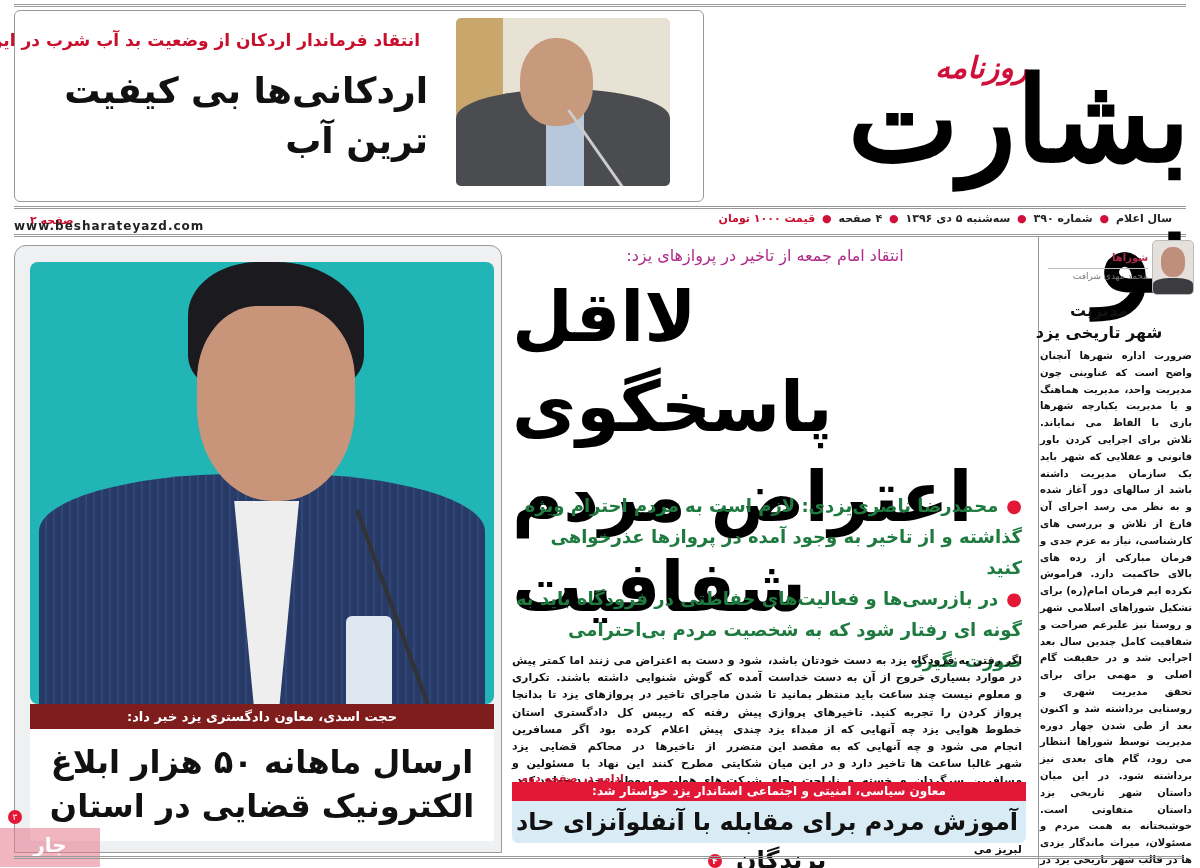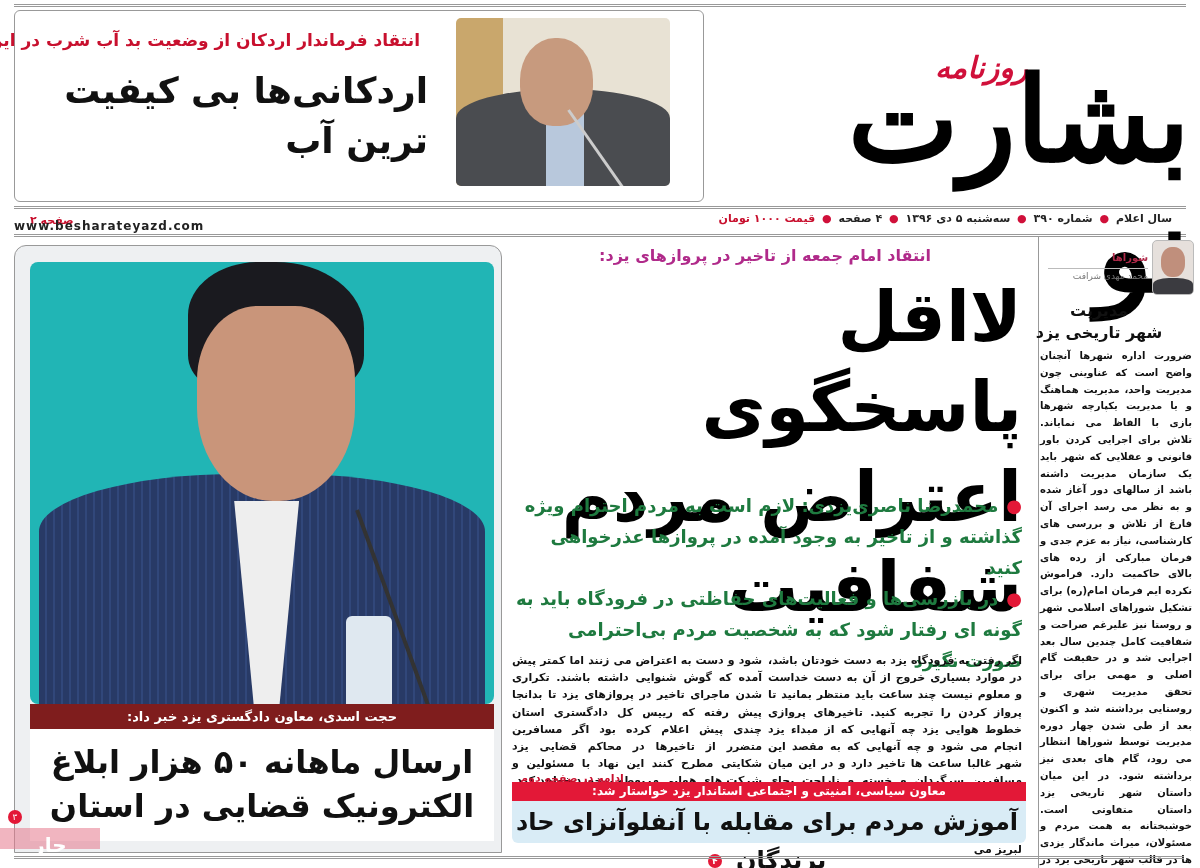--- a/index.html
+++ b/index.html
@@ -36,25 +36,25 @@
   .lp-photo .body { position:absolute; left:2%; right:2%; bottom:0; height:52%; background: repeating-linear-gradient(90deg,#283a66 0 6px,#31477a 6px 8px); border-radius: 45% 45% 0 0 / 25% 25% 0 0; }
   .lp-photo .shirtv { position:absolute; left:44%; width:14%; bottom:0; height:46%; background:#eeeeee; clip-path: polygon(0 0,100% 0,70% 100%,30% 100%); }
   .lp-photo .mic { position:absolute; left:70%; top:56%; width:4px; height:50%; background:#333; transform: rotate(-20deg); transform-origin: top; }
   .lp-photo .bottle { position:absolute; left:68%; bottom:0; width:10%; height:20%; background:#dfe8f0; border-radius: 6px 6px 0 0; }
   .lp-caption { left: 30px; top: 704px; width: 464px; height: 25px; background: #7f1d1d; color: #fff; font-size: 13px; font-weight: bold; text-align: center; line-height: 25px; }
   .lp-head { left: 30px; top: 740px; width: 464px; font-weight: bold; font-size: 32px; line-height: 44px; text-align: center; color: #111; }
   .lp-white { left: 30px; top: 729px; width: 464px; height: 112px; background: #fff; }
 
   .watermark { left: 0; top: 810px; width: 100px; height: 55px; }
   .wm-badge { position:absolute; left: 8px; top: 0; width: 14px; height: 14px; border-radius: 50%; background: #e31837; color:#fff; font-size: 9px; text-align:center; line-height:14px; }
-  .wm-body { position:absolute; left: 0; top: 18px; width: 100px; height: 21px; background: rgba(230,120,140,0.55); color:#fff; font-weight:bold; font-size: 20px; text-align:center; line-height: 34px; }
+  .wm-body { position:absolute; left: 0; top: 18px; width: 100px; height: 39px; background: rgba(230,120,140,0.55); color:#fff; font-weight:bold; font-size: 20px; text-align:center; line-height: 34px; }
 
   
-  .c-kicker { left: 510px; top: 246px; width: 510px; text-align: center; font-size: 16px; font-weight: bold; color: #b02a8a; }
-  .c-head { left: 512px; top: 272px; width: 510px; font-weight: bold; font-size: 70px; line-height: 90px; text-align: right; color: #000; letter-spacing: -1px; }
+  .c-kicker { left: 510px; top: 246px; width: 510px; text-align: center; font-size: 16px; font-weight: normal; color: #b02a8a; }
+  .c-head { left: 512px; top: 272px; width: 510px; font-weight: bold; font-size: 70px; line-height: 90px; text-align: left; color: #000; letter-spacing: -1px; }
   .c-bullets { left: 512px; top: 490px; width: 510px; }
   .c-bullet { font-size: 18px; font-weight: bold; line-height: 31px; color: #1e7a3f; }
   .c-bullet .bdot { color: #e31837; font-size: 18px; margin-left: 8px; }
   .c-body { top: 652px; font-size: 11px; font-weight: bold; line-height: 17.2px; text-align: justify; color: #111; }
   .c-body.right { left: 768px; width: 254px; top: 652px; }
   .c-body.left { left: 512px; width: 250px; top: 652px; }
   .c-more { left: 520px; top: 772px; font-size: 11px; color: #c8102e; font-weight: bold; }
 
   .c-banner { left: 512px; top: 782px; width: 514px; height: 19px; background: #e31837; color: #fff; font-size: 12px; text-align: center; line-height: 19px; font-weight: bold; }
   .c-banner-box { left: 512px; top: 801px; width: 514px; height: 42px; background: #d9ecf6; border-radius: 0 0 6px 6px; }

